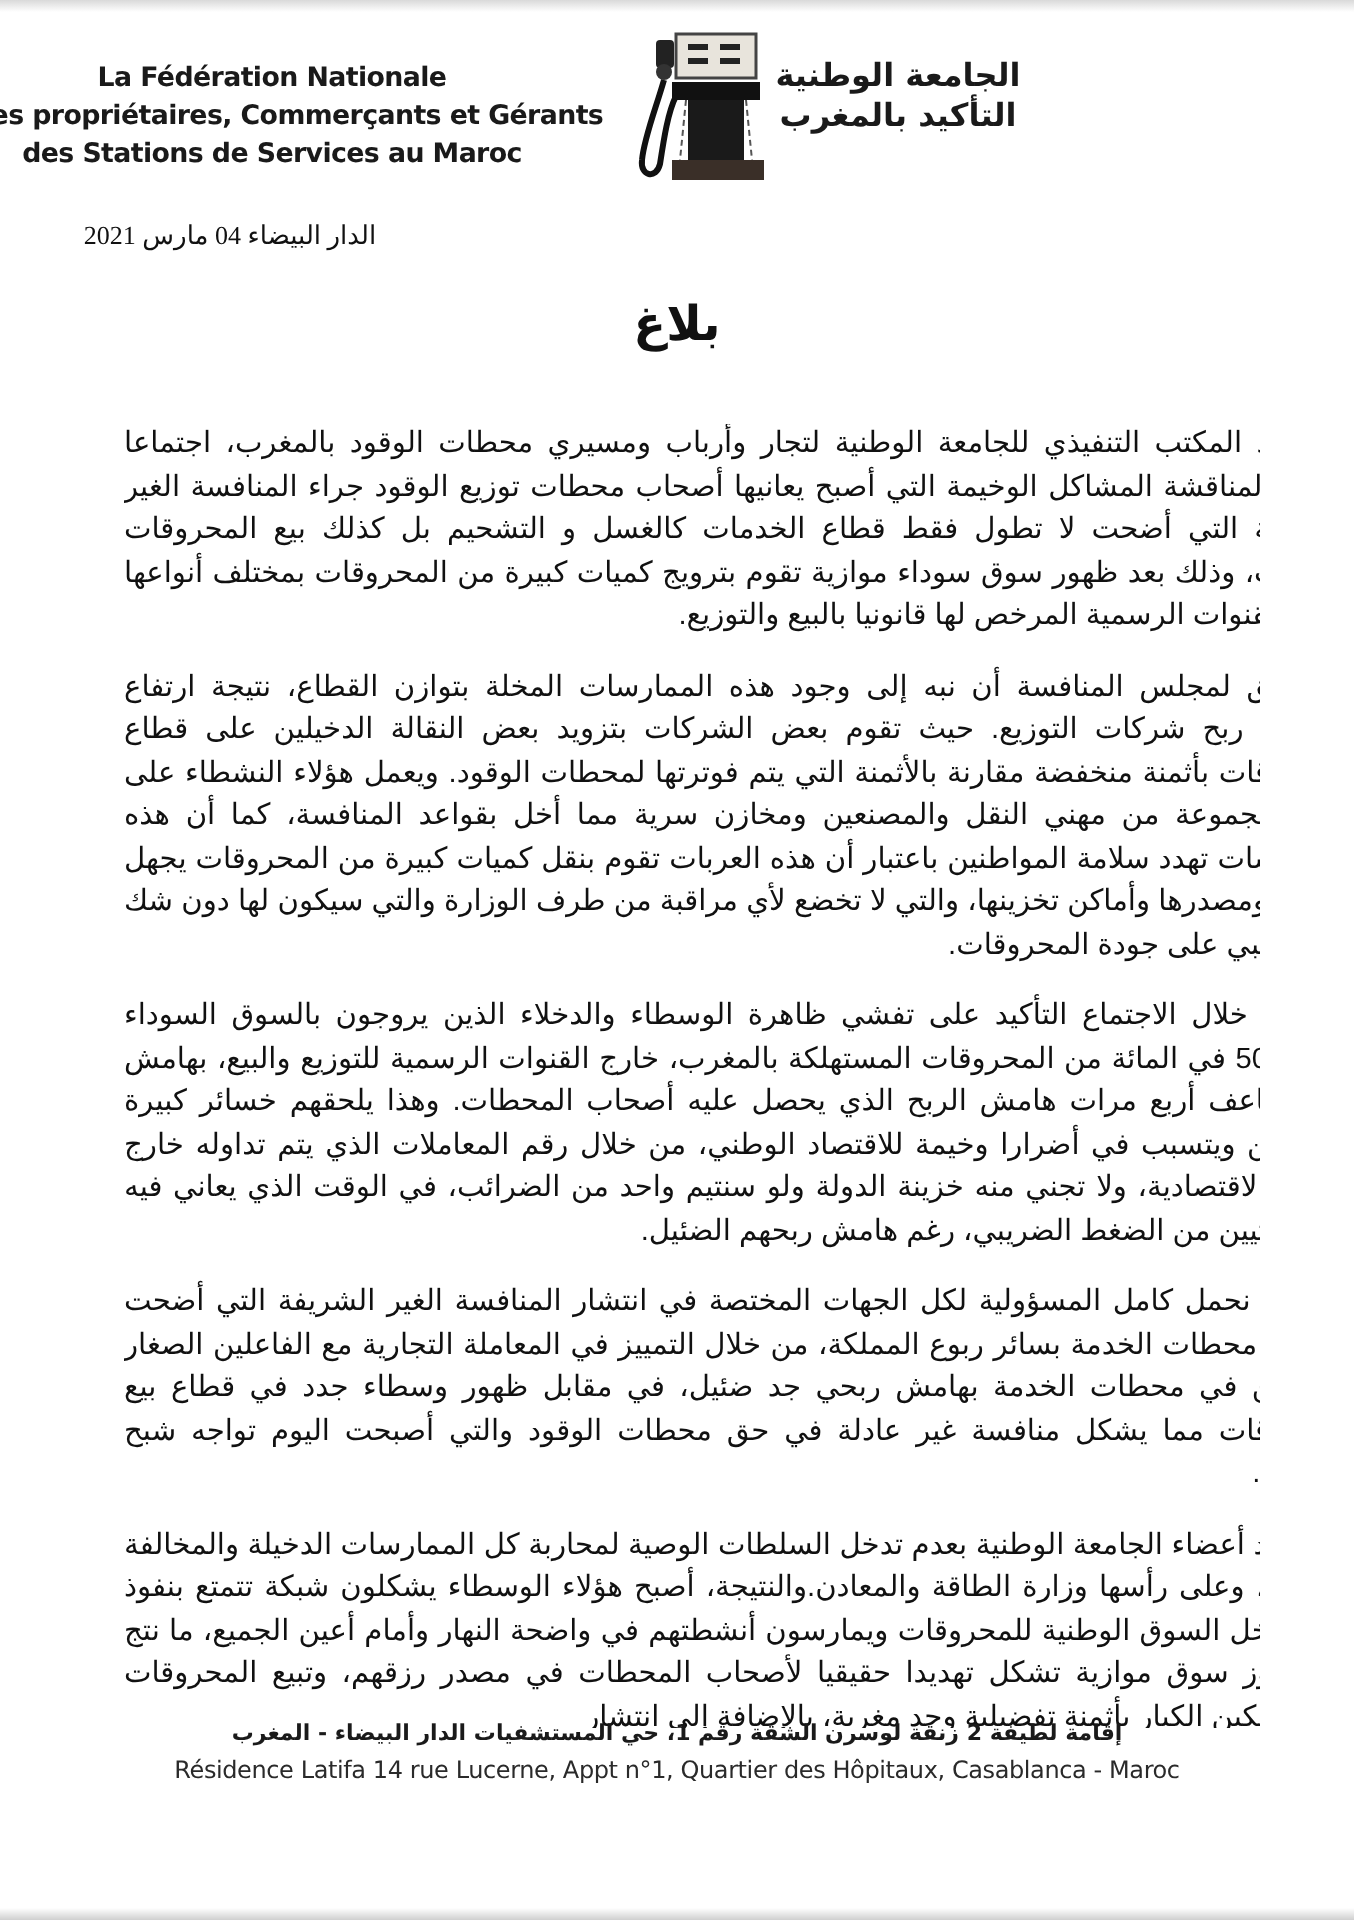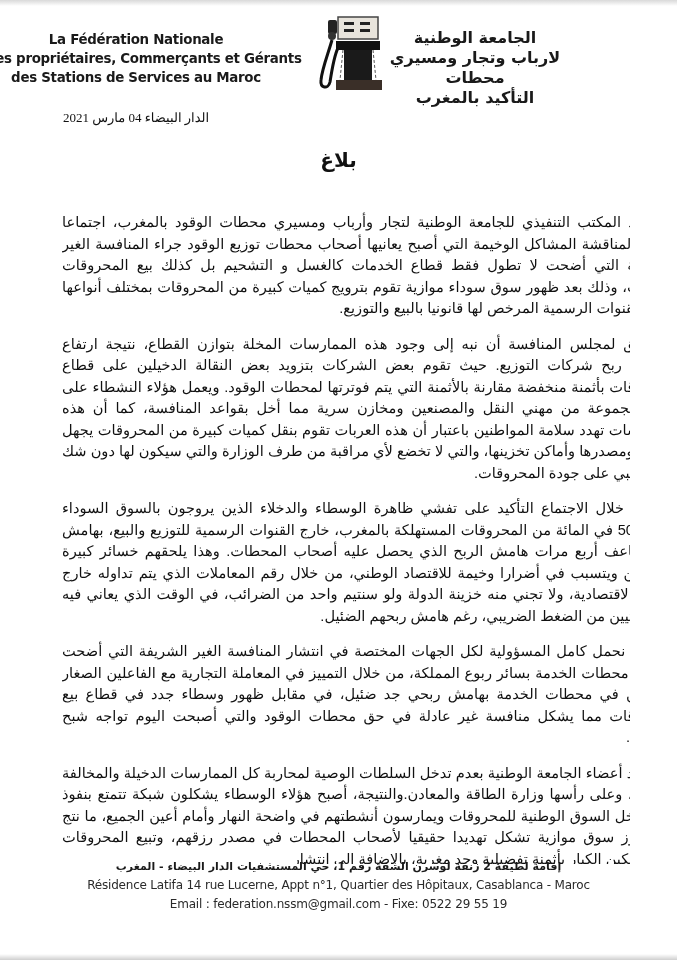--- a/index.html
+++ b/index.html
@@ -35,21 +35,21 @@
       font-weight: bold;
       font-size: 13.4px;
       line-height: 19px;
       color: #1a1a1a;
       letter-spacing: -0.3px;
       white-space: nowrap;
     }
     .fr-title div { white-space: nowrap; }
     .ar-title {
       position: absolute;
-      right: 24px; top: 28px;
+      right: 50px; top: 28px;
       width: 230px;
       text-align: center;
       direction: rtl;
       font-family: "DejaVu Sans", sans-serif;
       font-weight: bold;
       font-size: 16px;
       line-height: 20px;
       color: #1a1a1a;
     }
     .logo {
@@ -59,29 +59,28 @@
     }
     .date {
       position: absolute;
       left: 40px; top: 110px;
       width: 150px;
       direction: rtl;
       text-align: center;
       font-family: "Liberation Serif", serif;
       font-size: 13px;
       color: #111;
-      margin-left: 21px;
     }
     .doc-title {
       position: absolute;
       left: 0; top: 148px; width: 677px;
       text-align: center;
       font-family: "DejaVu Sans", sans-serif;
       font-weight: bold;
-      font-size: 20px;
+      font-size: 24px;
       color: #111;
       direction: rtl;
     }
     .body-text {
       position: absolute;
       left: 60px; top: 212px;
       width: 600px;
       direction: rtl;
       text-align: justify;
       font-family: "Liberation Sans", sans-serif;
@@ -160,21 +159,20 @@
 
       <rect x="12" y="6" width="9" height="14" rx="2" fill="#222"></rect>
       <circle cx="16" cy="22" r="4" fill="#333"></circle>
 
       <path d="M16 26 C 12 40, 6 55, 5 66 C 4 74, 12 76, 14 68 C 16 55, 18 42, 22 34" fill="none" stroke="#111" stroke-width="3"></path>
     </svg>
   </div>
 
   <div class="ar-title">
     <div>الجامعة الوطنية</div>
-    <div>لارباب وتجار ومسيري محطات</div>
     <div>التأكيد بالمغرب</div>
   </div>
 </div>
 
 <div class="date">الدار البيضاء 04 مارس 2021</div>
 
 <div class="doc-title">بلاغ</div>
 
 <div class="body-wrap">
   <div class="body-text">
@@ -182,16 +180,15 @@
     <p class="para">سبق لمجلس المنافسة أن نبه إلى وجود هذه الممارسات المخلة بتوازن القطاع، نتيجة ارتفاع هوامش ربح شركات التوزيع. حيث تقوم بعض الشركات بتزويد بعض النقالة الدخيلين على قطاع المحروقات بأثمنة منخفضة مقارنة بالأثمنة التي يتم فوترتها لمحطات الوقود. ويعمل هؤلاء النشطاء على تزويد مجموعة من مهني النقل والمصنعين ومخازن سرية مما أخل بقواعد المنافسة، كما أن هذه الممارسات تهدد سلامة المواطنين باعتبار أن هذه العربات تقوم بنقل كميات كبيرة من المحروقات يجهل وجهتها ومصدرها وأماكن تخزينها، والتي لا تخضع لأي مراقبة من طرف الوزارة والتي سيكون لها دون شك تأثير سلبي على جودة المحروقات.</p>
     <p class="para">وتم خلال الاجتماع التأكيد على تفشي ظاهرة الوسطاء والدخلاء الذين يروجون بالسوق السوداء حوالي 50 في المائة من المحروقات المستهلكة بالمغرب، خارج القنوات الرسمية للتوزيع والبيع، بهامش ربح يضاعف أربع مرات هامش الربح الذي يحصل عليه أصحاب المحطات. وهذا يلحقهم خسائر كبيرة بالمهنيين ويتسبب  في أضرارا وخيمة للاقتصاد الوطني، من خلال رقم المعاملات الذي يتم تداوله خارج الدورة الاقتصادية، ولا تجني منه خزينة الدولة ولو سنتيم واحد من الضرائب، في الوقت الذي يعاني فيه المحطاتيين من الضغط الضريبي، رغم هامش ربحهم الضئيل.</p>
     <p class="para">لذا، نحمل كامل المسؤولية لكل الجهات المختصة في انتشار المنافسة الغير الشريفة التي أضحت تواجهها محطات الخدمة بسائر ربوع المملكة، من خلال التمييز في المعاملة التجارية مع الفاعلين الصغار الممثلين في محطات الخدمة بهامش ربحي جد ضئيل، في مقابل ظهور وسطاء جدد في قطاع بيع المحروقات مما يشكل منافسة غير عادلة في حق محطات الوقود والتي أصبحت اليوم تواجه شبح الإفلاس.</p>
     <p class="para">وندد أعضاء الجامعة الوطنية بعدم تدخل السلطات الوصية لمحاربة كل الممارسات الدخيلة والمخالفة للقانون، وعلى رأسها وزارة الطاقة والمعادن.والنتيجة، أصبح هؤلاء الوسطاء يشكلون شبكة تتمتع بنفوذ قوي داخل السوق الوطنية للمحروقات ويمارسون أنشطتهم في واضحة النهار وأمام أعين الجميع، ما نتج عنه بروز سوق موازية تشكل تهديدا حقيقيا لأصحاب المحطات في مصدر رزقهم، وتبيع المحروقات للمستهلكين الكبار بأثمنة تفضيلية وجد مغرية، بالإضافة إلى انتشار</p>
   </div>
 </div>
 
 <div class="footer">
   <div class="ar-addr">إقامة لطيفة 2 زنقة لوسرن الشقة رقم 1، حي المستشفيات الدار البيضاء - المغرب</div>
   <div class="fr-line">Résidence Latifa 14 rue Lucerne, Appt n°1, Quartier des Hôpitaux, Casablanca - Maroc</div>
-  <div class="fr-line">Email : federation.nssm@gmail.com  - Fixe: 0522 29 55 19</div>
 </div>
 
 <div class="bottom-shadow"></div>
 
 </body></html>

